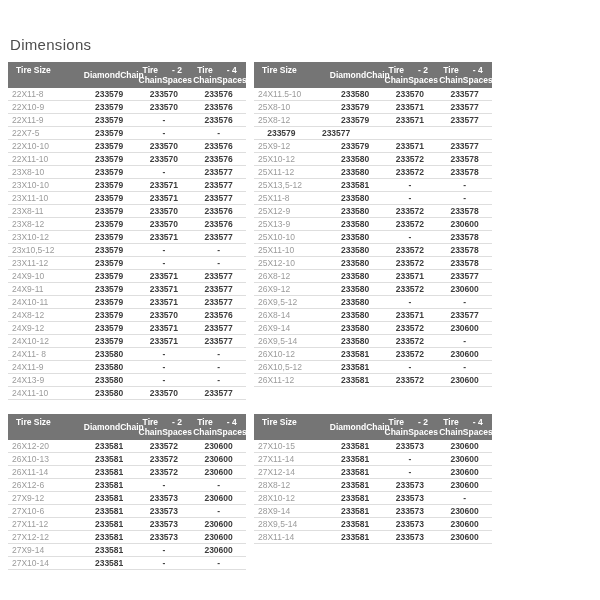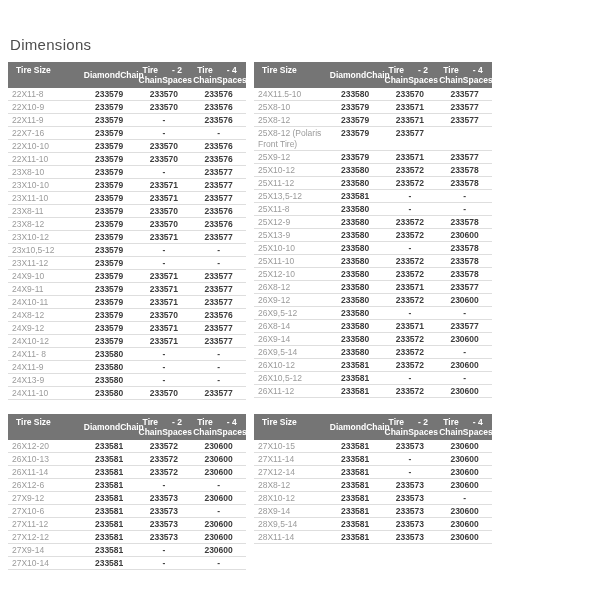--- a/index.html
+++ b/index.html
@@ -119,21 +119,21 @@
             <div class="td col-part">233570</div>
             <div class="td col-part">233576</div>
           </div>
           <div class="tr">
             <div class="td col-size">22X11-9</div>
             <div class="td col-part">233579</div>
             <div class="td col-part">-</div>
             <div class="td col-part">233576</div>
           </div>
           <div class="tr">
-            <div class="td col-size">22X7-16</div>
+            <div class="td col-size">22X7-5</div>
             <div class="td col-part">233579</div>
             <div class="td col-part">-</div>
             <div class="td col-part">-</div>
           </div>
           <div class="tr">
             <div class="td col-size">22X10-10</div>
             <div class="td col-part">233579</div>
             <div class="td col-part">233570</div>
             <div class="td col-part">233576</div>
           </div>
@@ -285,21 +285,20 @@
             <div class="td col-part">233571</div>
             <div class="td col-part">233577</div>
           </div>
           <div class="tr">
             <div class="td col-size">25X8-12</div>
             <div class="td col-part">233579</div>
             <div class="td col-part">233571</div>
             <div class="td col-part">233577</div>
           </div>
           <div class="tr">
-            <div class="td col-size">25X8-12 (Polaris Front Tire)</div>
             <div class="td col-part">233579</div>
             <div class="td col-part">233577</div>
           </div>
           <div class="tr">
             <div class="td col-size">25X9-12</div>
             <div class="td col-part">233579</div>
             <div class="td col-part">233571</div>
             <div class="td col-part">233577</div>
           </div>
           <div class="tr">

